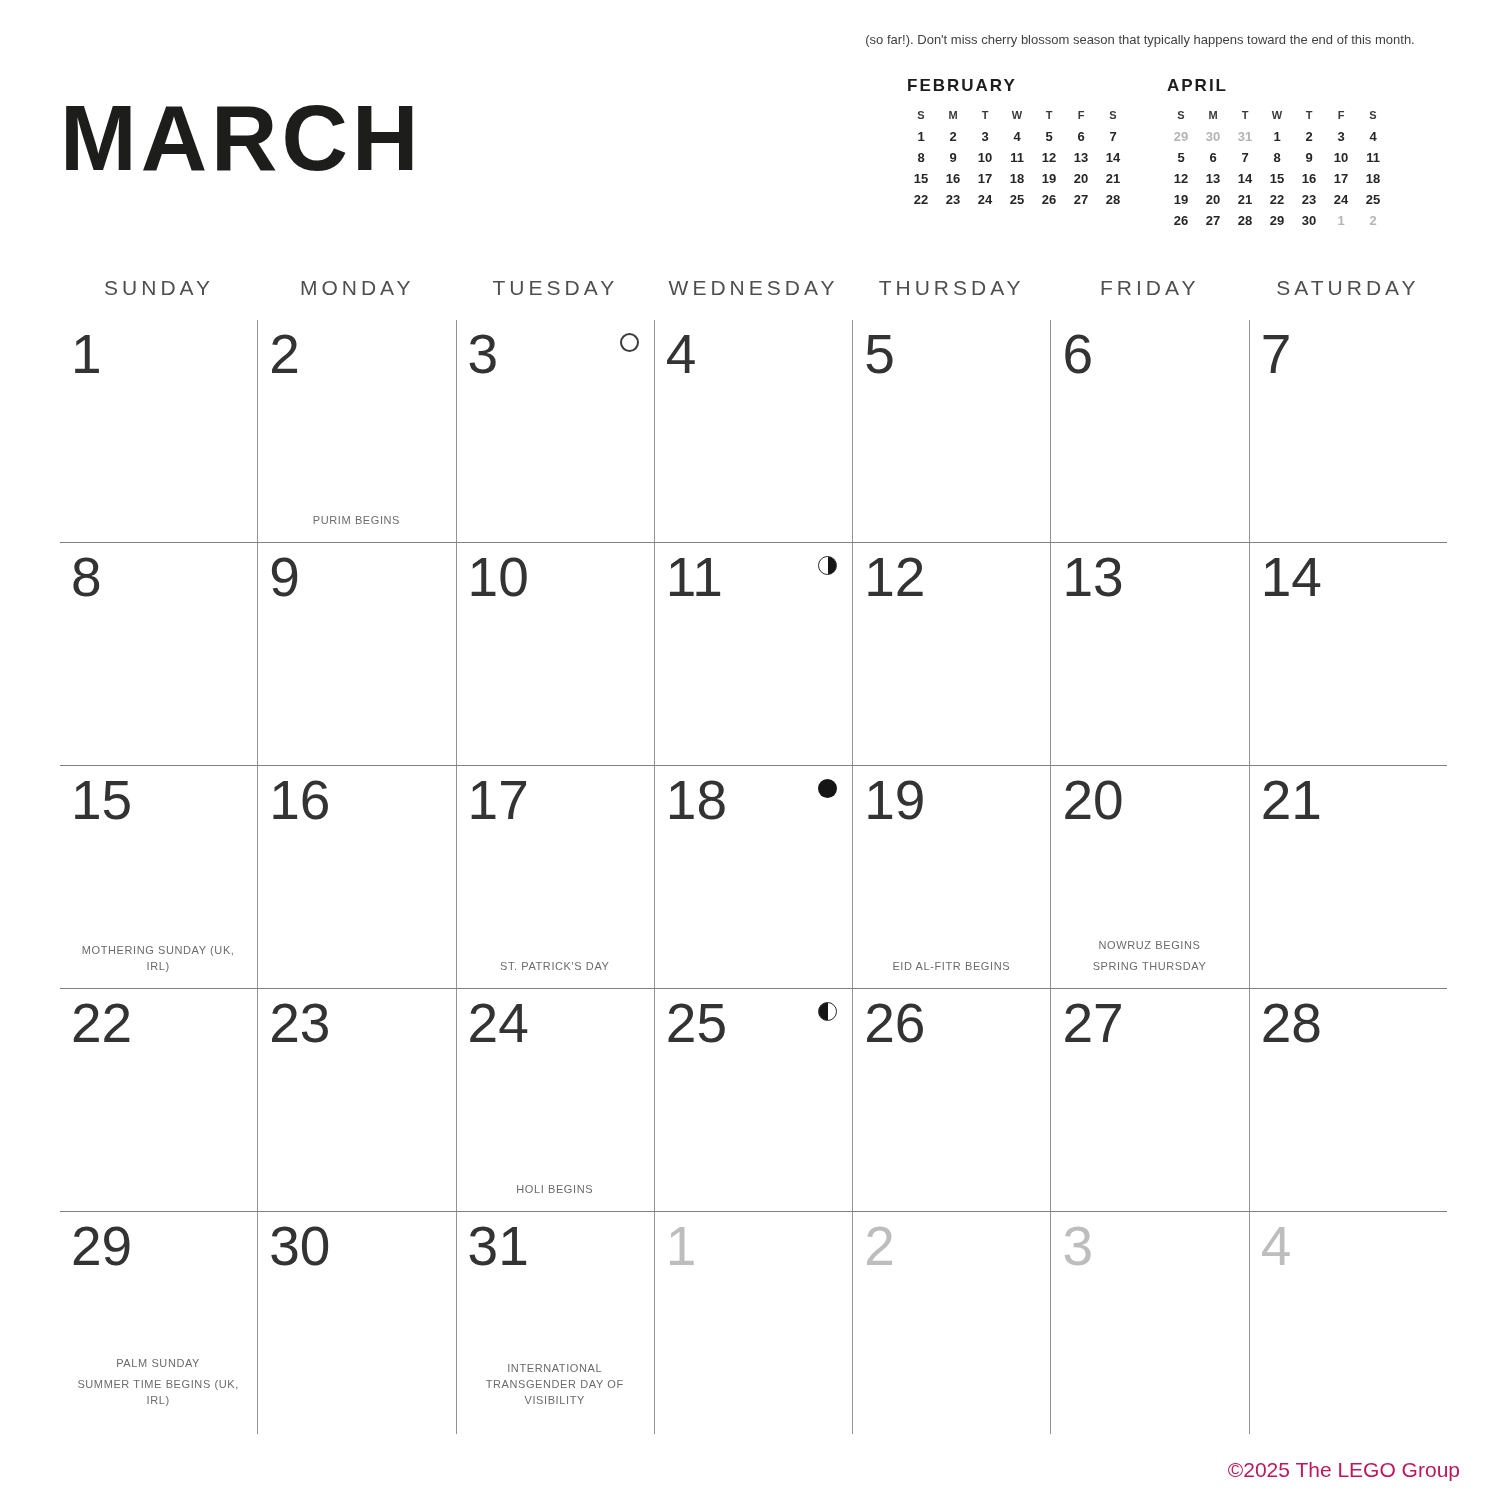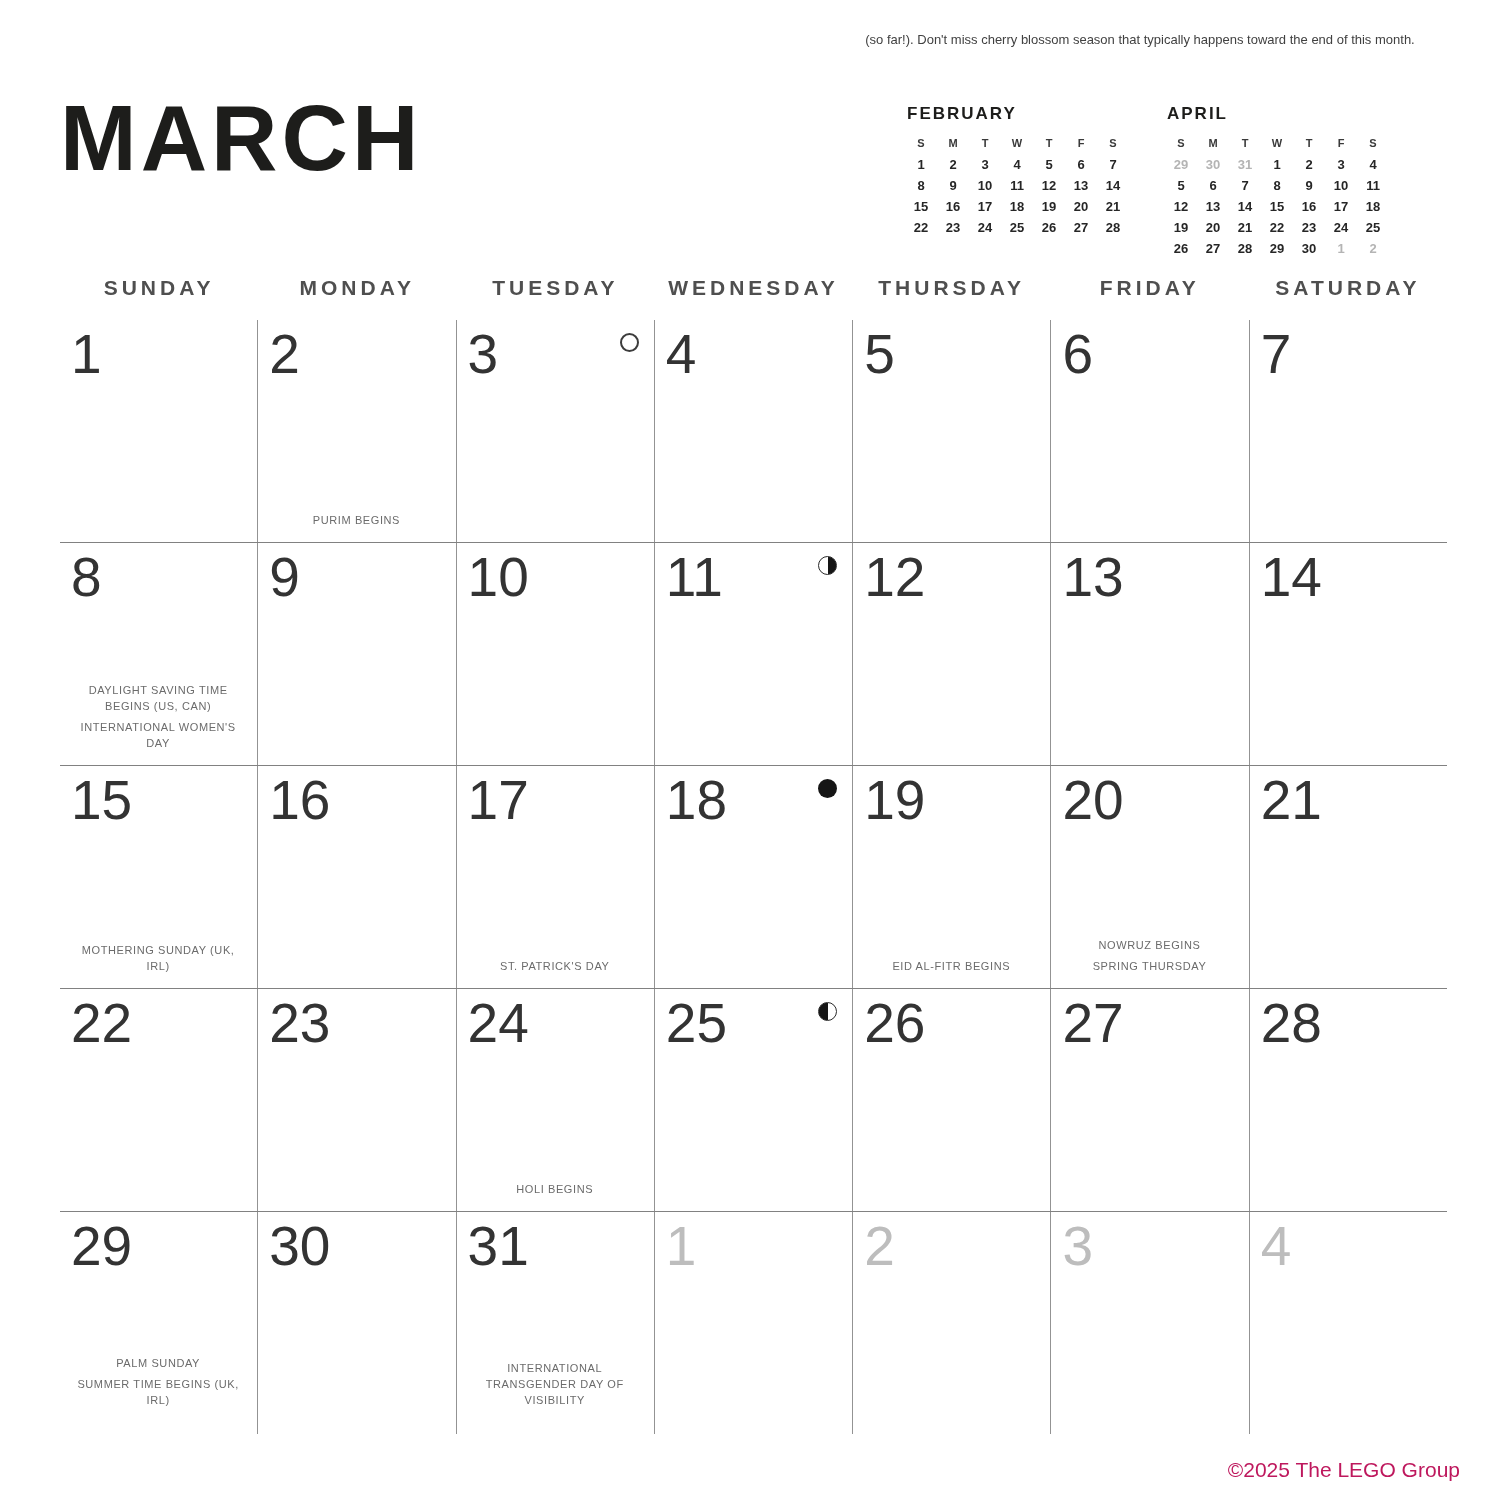--- a/index.html
+++ b/index.html
@@ -9,33 +9,33 @@
   
   .month-title{position:absolute;left:60px;top:92px;margin:0;font-size:92px;font-weight:800;
                letter-spacing:4px;color:#1d1d1b;line-height:1;text-align:right;}
 
   
   .info{position:absolute;top:30px;right:55px;width:610px;text-align:center;
         font-size:13px;line-height:1.55;color:#414141;}
   .info span{display:block;}
 
   
-  .mini{position:absolute;top:76px;width:232px;margin-top:28px;}
+  .mini{position:absolute;top:76px;width:232px;}
   .mini-feb{left:905px;}
   .mini-apr{left:1165px;}
   .mini-title{margin:0 0 9px 2px;font-size:17px;font-weight:800;letter-spacing:2px;color:#1d1d1b;}
   .mini-row{display:flex;}
   .mini-row span{width:32px;height:21px;line-height:21px;text-align:center;display:inline-block;}
   .mini-dow span{font-size:11px;font-weight:700;color:#3a3a3a;}
   .mini-weeks span{font-size:13px;font-weight:700;color:#262626;}
   .mini-weeks span.muted{color:#b4b4b4;}
 
   
   .calendar{position:absolute;left:60px;top:276px;width:1387px;}
-  .dow-row{display:flex;height:30px;margin-bottom:14px;font-weight:bold;}
+  .dow-row{display:flex;height:30px;margin-bottom:14px;}
   .dow{flex:1;text-align:center;font-size:21px;letter-spacing:4px;color:#4f4f4f;}
 
   .week{display:flex;height:222px;border-bottom:1px solid #818181;}
   .week:last-child{border-bottom:none;}
   .cell{flex:1;position:relative;display:flex;flex-direction:column;
         padding:6px 12px 13px 11px;box-sizing:border-box;}
   .cell + .cell{border-left:1px solid #939393;}
   .day-num{font-size:55px;font-weight:300;color:#333;line-height:1.05;}
   .cell.muted .day-num{color:#bdbdbd;}
   .events{margin-top:auto;text-align:center;}
@@ -209,24 +209,20 @@
           <div class="cell">
             <span class="day-num">6</span>
           </div>
           <div class="cell">
             <span class="day-num">7</span>
           </div>
         </div>
         <div class="week">
           <div class="cell">
             <span class="day-num">8</span>
-            <div class="events">
-              <span class="event">DAYLIGHT SAVING TIME BEGINS (US, CAN)</span>
-              <span class="event">INTERNATIONAL WOMEN'S DAY</span>
-            </div>
           </div>
           <div class="cell">
             <span class="day-num">9</span>
           </div>
           <div class="cell">
             <span class="day-num">10</span>
           </div>
           <div class="cell">
             <span class="day-num">11</span>
             <span class="moon moon-third-quarter"></span>

